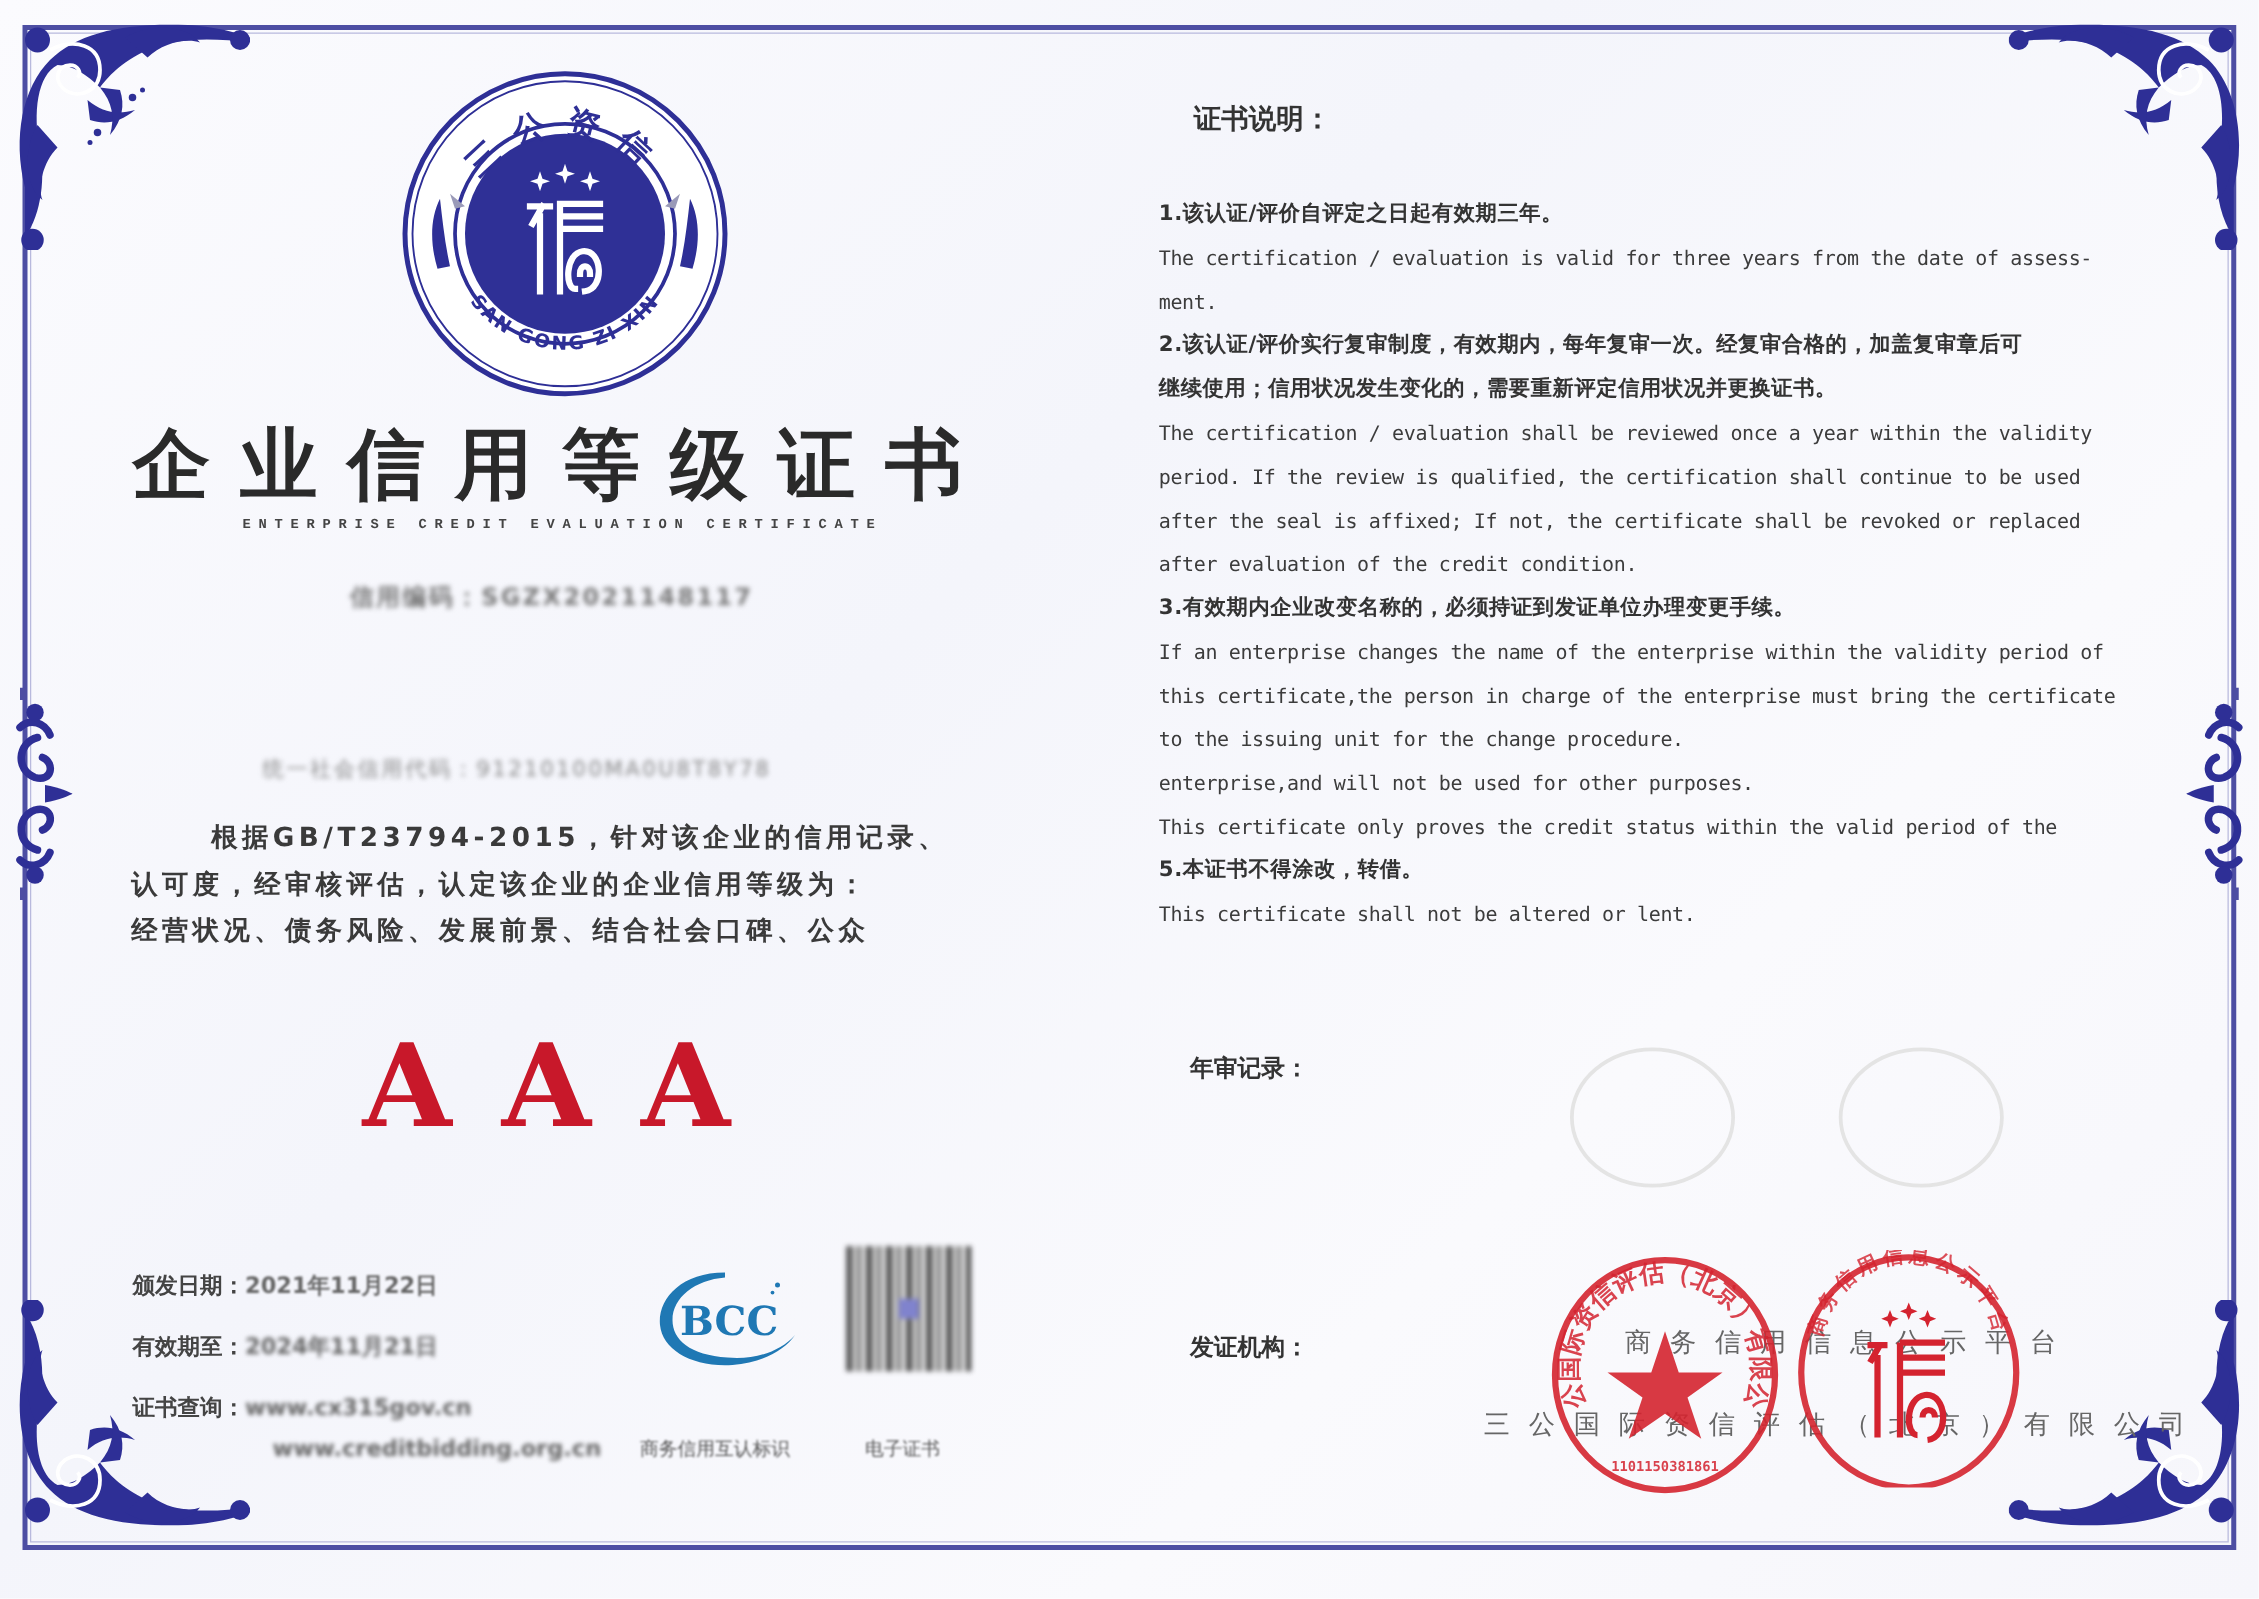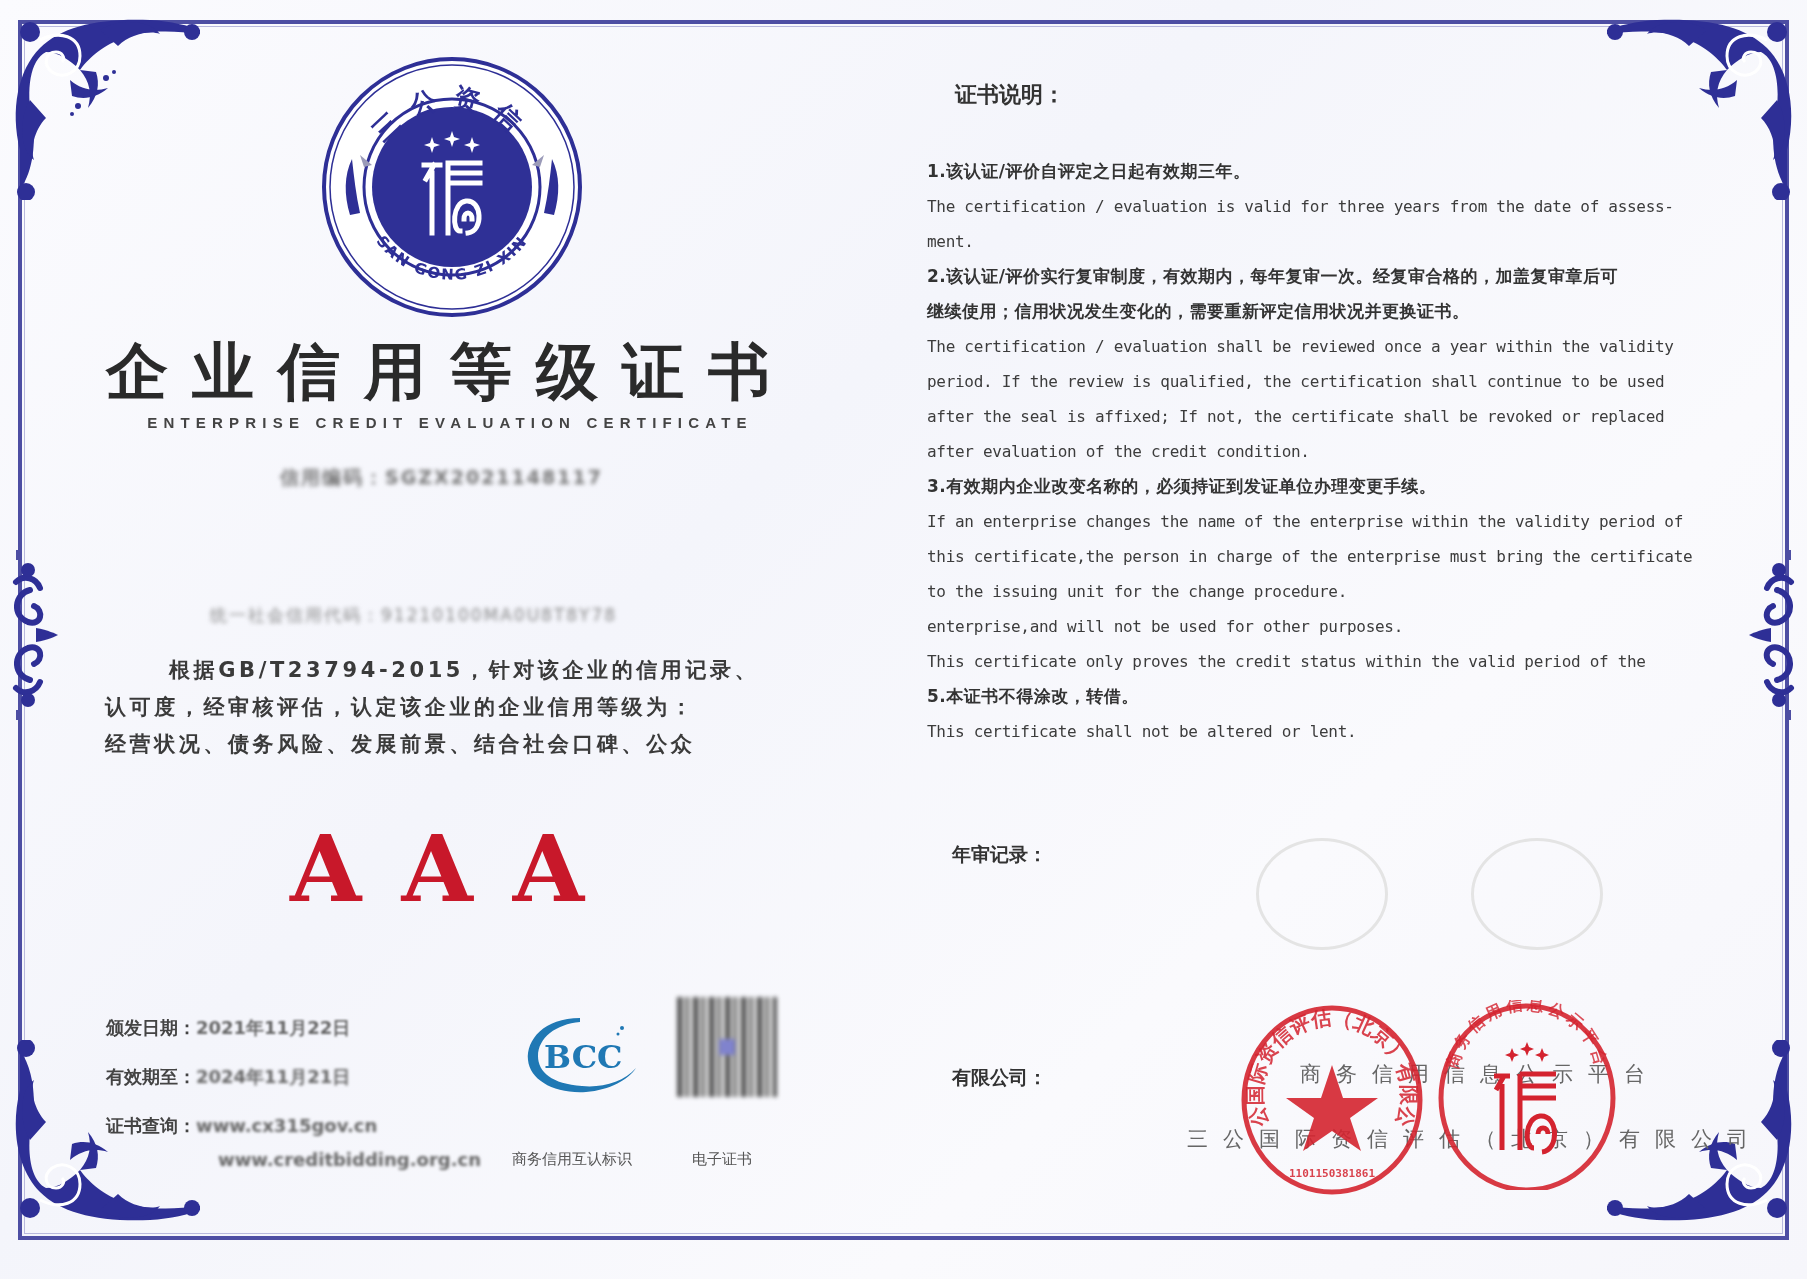--- a/index.html
+++ b/index.html
@@ -19,21 +19,21 @@
   .corner.br { right:0; bottom:39px; transform:scale(-1,-1); }
   .side { position:absolute; width:60px; height:170px; }
   .side.left { left:0; top:550px; }
   .side.right { right:0; top:550px; transform:scaleX(-1); }
 
   
   .emblem { position:absolute; left:320px; top:55px; width:264px; height:264px; }
   .title-cn { position:absolute; left:90px; top:330px; width:720px; text-align:center;
     font-family:"DejaVu Serif", serif; font-weight:bold; font-size:62px; letter-spacing:24px; color:#2a2a2a; }
   .title-en { position:absolute; left:110px; top:414px; width:680px; text-align:center;
-    font-family:Liberation Sans, sans-serif; font-weight:bold; font-size:15px; letter-spacing:6.2px; color:#444; }
+    font-family:Liberation Mono, monospace; font-weight:bold; font-size:11px; letter-spacing:6.2px; color:#444; }
   .blur { filter:blur(2.2px); }
   .credit-no { position:absolute; left:280px; top:465px; font-size:19px; font-weight:bold; color:#777; letter-spacing:2px; }
   .social-code { position:absolute; left:210px; top:604px; font-size:17px; color:#888; letter-spacing:2px; }
   .body-text { position:absolute; left:105px; top:652px; width:690px; font-size:21px; line-height:37px;
     font-weight:bold; color:#3a3a3a; letter-spacing:3.6px; filter:blur(0.5px); }
   .body-text .indent { padding-left:64px; }
   .grade { position:absolute; left:290px; top:815px; font-family:"DejaVu Serif", serif; font-weight:bold;
     font-size:92px; color:#c8182a; letter-spacing:40px; }
   .info { position:absolute; left:106px; font-size:18px; font-weight:bold; color:#444; filter:blur(0.6px); }
   .info .val { color:#666; filter:blur(1.6px); font-weight:bold; }
@@ -283,21 +283,21 @@
     <div class="en">This certificate only proves the credit status within the valid period of the</div>
 
     <div class="cn">5.本证书不得涂改，转借。</div>
     <div class="en">This certificate shall not be altered or lent.</div>
   </div>
 
   <div class="annual-label">年审记录：</div>
   <div class="annual-seal s1"></div>
   <div class="annual-seal s2"></div>
 
-  <div class="issuer-label">有限公司：</div>
+  <div class="issuer-label">发证机构：</div>
   <div class="issuer-name1">商务信用信息公示平台</div>
   <div class="issuer-name2">三公国际资信评估（北京）有限公司</div>
 
   <div class="stamp st1">
     <svg viewBox="0 0 190 190" width="190" height="190">
       <defs>
           <path id="st1arc" d="M28 110 A70 70 0 1 1 162 110"></path>
         </defs>
       <ellipse cx="95" cy="95" rx="88" ry="92" fill="none" stroke="#d4232f" stroke-width="5" opacity=".9"></ellipse>
       <text font-family="DejaVu Serif, serif" font-size="20" font-weight="bold" fill="#d4232f" opacity=".85">

